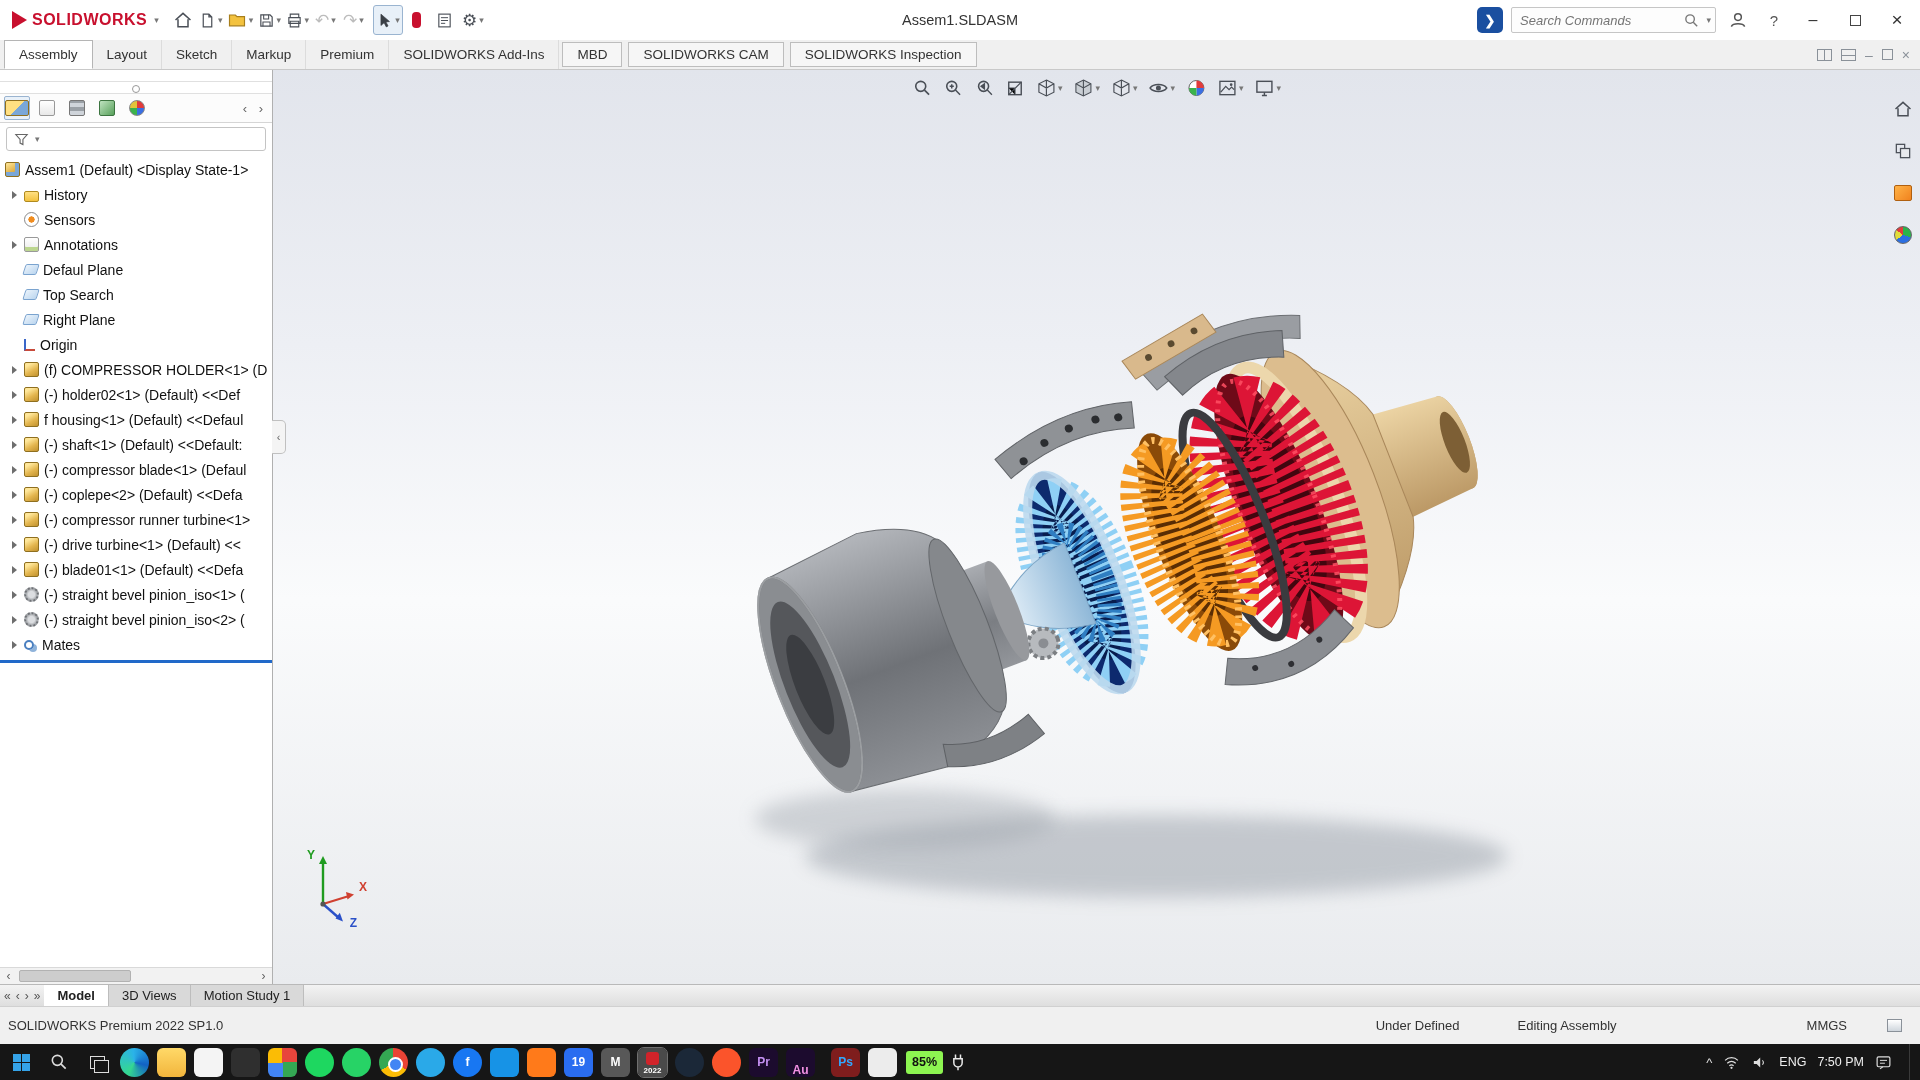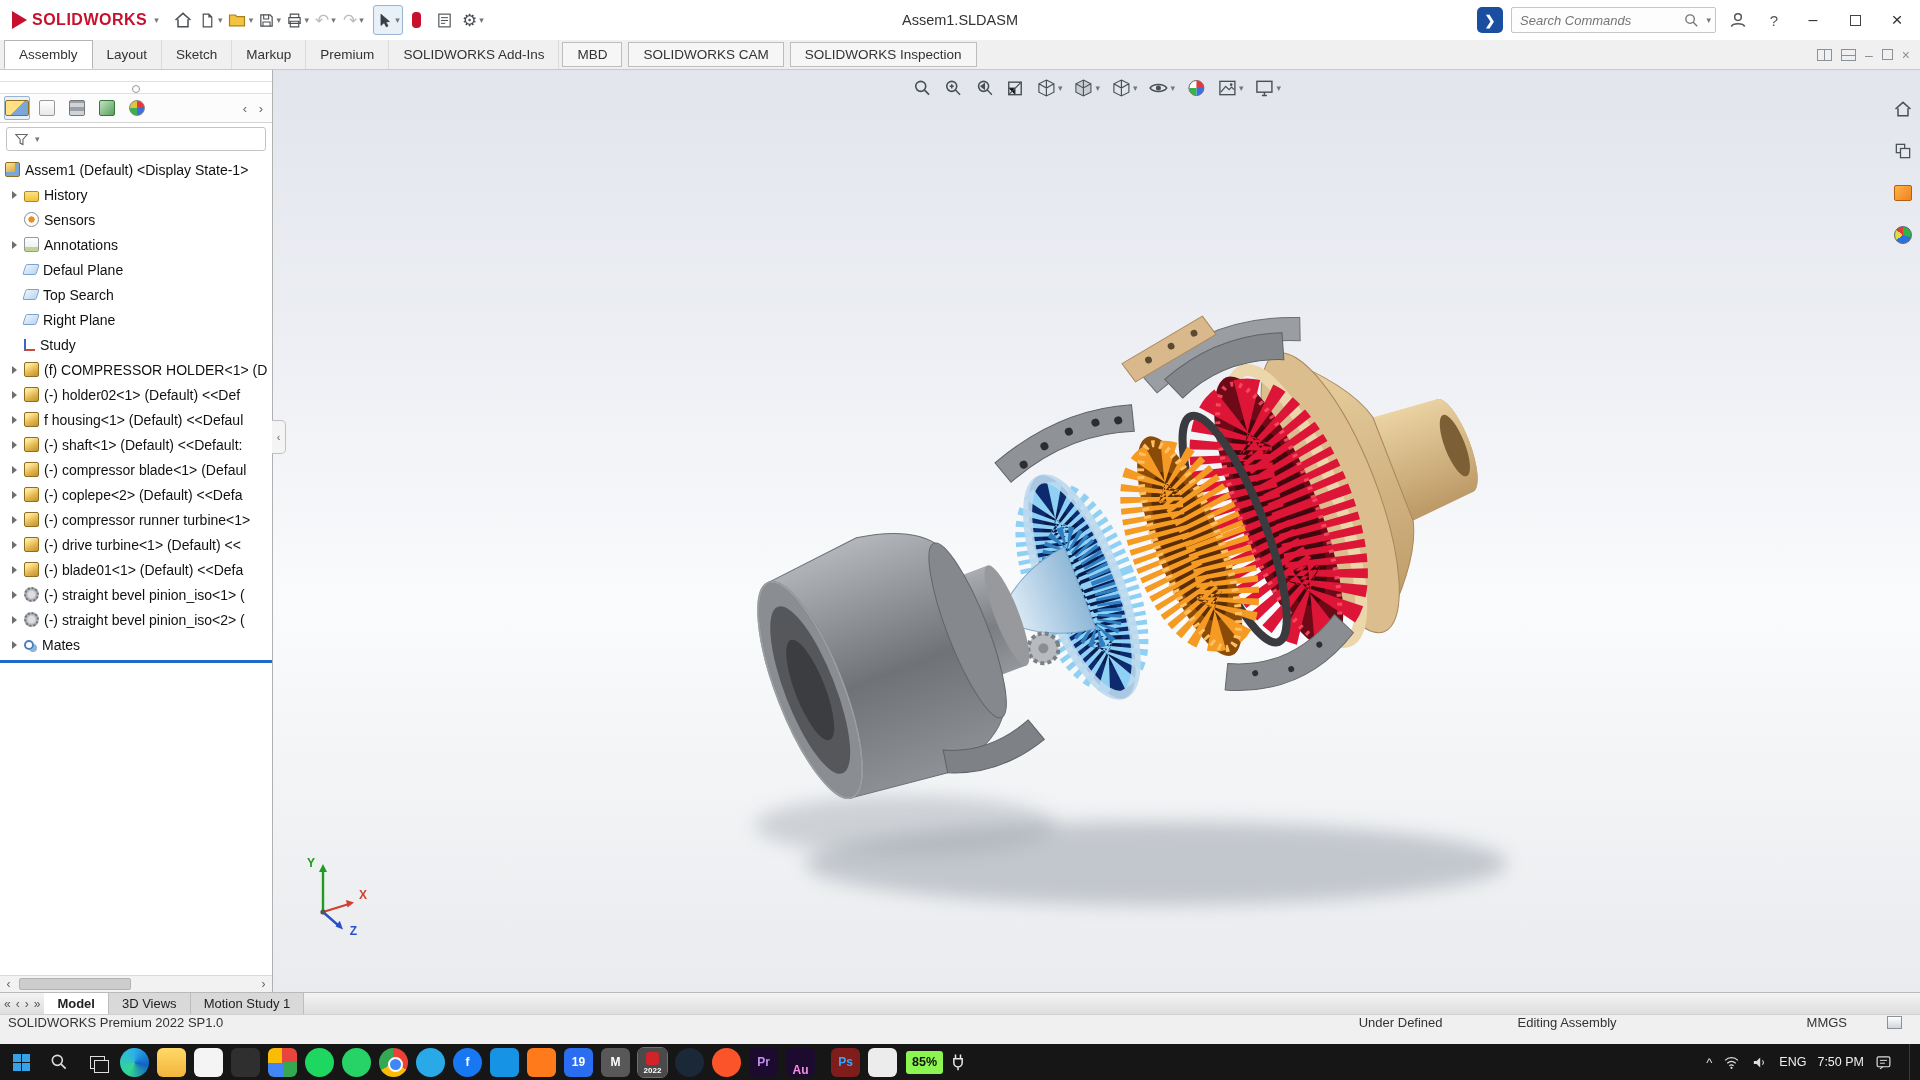--- a/index.html
+++ b/index.html
@@ -99,23 +99,23 @@
   .tl-x { color:#d04030; right:-2px; top:30px; }
   .tl-z { color:#2a50c8; right:8px; bottom:-4px; }
 
   
   .doctabs { height:22px; flex:none; background:linear-gradient(#f3f3f3,#dedede); border-top:1px solid #b9b9b9; display:flex; align-items:stretch; }
   .dnav { display:flex; align-items:center; padding:0 4px; gap:5px; color:#555; font-size:12px; }
   .dtab { padding:0 13px; display:flex; align-items:center; font-size:13px; background:#d9d9d9; color:#222; border-right:1px solid #bdbdbd; }
   .dtab.active { background:#fff; font-weight:bold; }
 
   
-  .statusbar { height:30px; flex:none; background:#f0f0f0; border-top:1px solid #d0d0d0; display:flex; align-items:flex-start; font-size:13px; color:#333; padding:0 8px; }
+  .statusbar { height:38px; flex:none; background:#f0f0f0; border-top:1px solid #d0d0d0; display:flex; align-items:center; font-size:13px; color:#333; padding:0 8px; }
   .sb-right { margin-left:auto; display:flex; align-items:center; padding-right:10px; }
-  .sb-state { margin-right:75px; }
+  .sb-state { margin-right:58px; }
   .sb-mode { margin-right:190px; }
   .sb-units { margin-right:40px; }
   .sb-ico { width:15px; height:13px; border:1px solid #8a9199; background:linear-gradient(#fff,#cfd6dd); }
 
   
   .taskbar { height:36px; flex:none; background:#161616; display:flex; align-items:center; padding:0 2px; color:#eee; }
   .sysbtn { width:38px; height:36px; display:flex; align-items:center; justify-content:center; }
   .start-grid { display:grid; grid-template-columns:8px 8px; grid-template-rows:8px 8px; gap:1px; }
   .start-grid i { background:#35a3e8; }
   .tv { width:15px; height:13px; border:1.5px solid #ddd; position:relative; background:transparent; }
@@ -417,21 +417,21 @@
             <span class="tl">Top Search</span>
           </div>
         <div class="trow child">
             <span class="tw"></span>
             <span class="ic ic-plane"></span>
             <span class="tl">Right Plane</span>
           </div>
         <div class="trow child">
             <span class="tw"></span>
             <span class="ic ic-origin"></span>
-            <span class="tl">Study</span>
+            <span class="tl">Origin</span>
           </div>
         <div class="trow child">
             <span class="tw has"></span>
             <span class="ic ic-part"></span>
             <span class="tl">(f) COMPRESSOR HOLDER&lt;1&gt; (D</span>
           </div>
         <div class="trow child">
             <span class="tw has"></span>
             <span class="ic ic-part"></span>
             <span class="tl">(-) holder02&lt;1&gt; (Default) &lt;&lt;Def</span>

